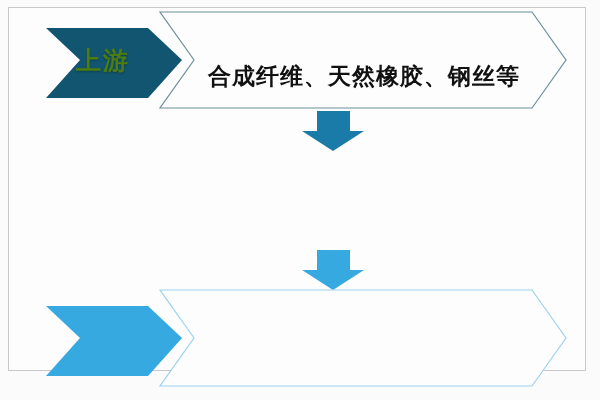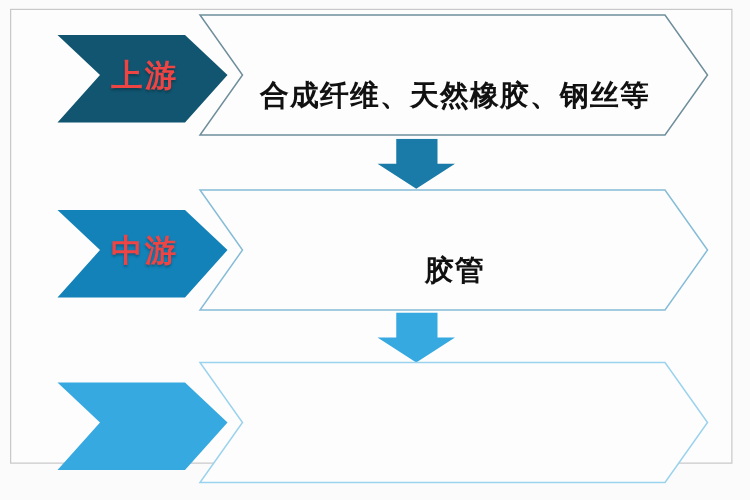--- a/index.html
+++ b/index.html
@@ -41,27 +41,27 @@
     left: 0;
     top: 0;
     width: 600px;
     height: 108px;
     display: block;
   }
 
   .label-text {
     position: absolute;
     top: 0;
-    left: 56px;
+    left: 43px;
     width: 120px;
     height: 108px;
     display: flex;
     align-items: center;
     justify-content: center;
-    color: #ef4444;
+    color: #4d7c0f;
     font-size: 25px;
     font-weight: bold;
     letter-spacing: 2px;
     text-shadow: 0 1px 2px rgba(0,0,0,0.28);
     pointer-events: none;
   }
   .content-text {
     position: absolute;
     top: 16px;
     left: 186px;
@@ -109,28 +109,20 @@
     <div class="label-text">上游</div>
     <div class="content-text">合成纤维、天然橡胶、钢丝等</div>
   </div>
 
   <div class="arrow" id="arrow-1">
     <svg class="arrow-svg" viewBox="0 0 600 42" preserveAspectRatio="none">
       <polygon points="317,0 350,0 350,20 364,20 333,40 302,20 317,20" fill="#1b7ba8"></polygon>
     </svg>
   </div>
 
-  <div class="row" id="row-midstream">
-    <svg class="row-svg" viewBox="0 0 600 108" preserveAspectRatio="none">
-      <polygon points="160,6 532,6 566,54 532,102 160,102 194,54" fill="#fdfdfd" stroke="#86bcd8" stroke-width="1.2"></polygon>
-      <polygon points="46,22 148,22 182,54 148,92 46,92 80,54" fill="#1282b8"></polygon>
-    </svg>
-    <div class="label-text">中游</div>
-    <div class="content-text">胶管</div>
-  </div>
 
   <div class="arrow" id="arrow-2">
     <svg class="arrow-svg" viewBox="0 0 600 42" preserveAspectRatio="none">
       <polygon points="317,0 350,0 350,20 364,20 333,40 302,20 317,20" fill="#36a9e1"></polygon>
     </svg>
   </div>
 
   <div class="row" id="row-downstream">
     <svg class="row-svg" viewBox="0 0 600 108" preserveAspectRatio="none">
       <polygon points="160,6 532,6 566,54 532,102 160,102 194,54" fill="#fdfdfd" stroke="#9bd2ee" stroke-width="1.2"></polygon>

